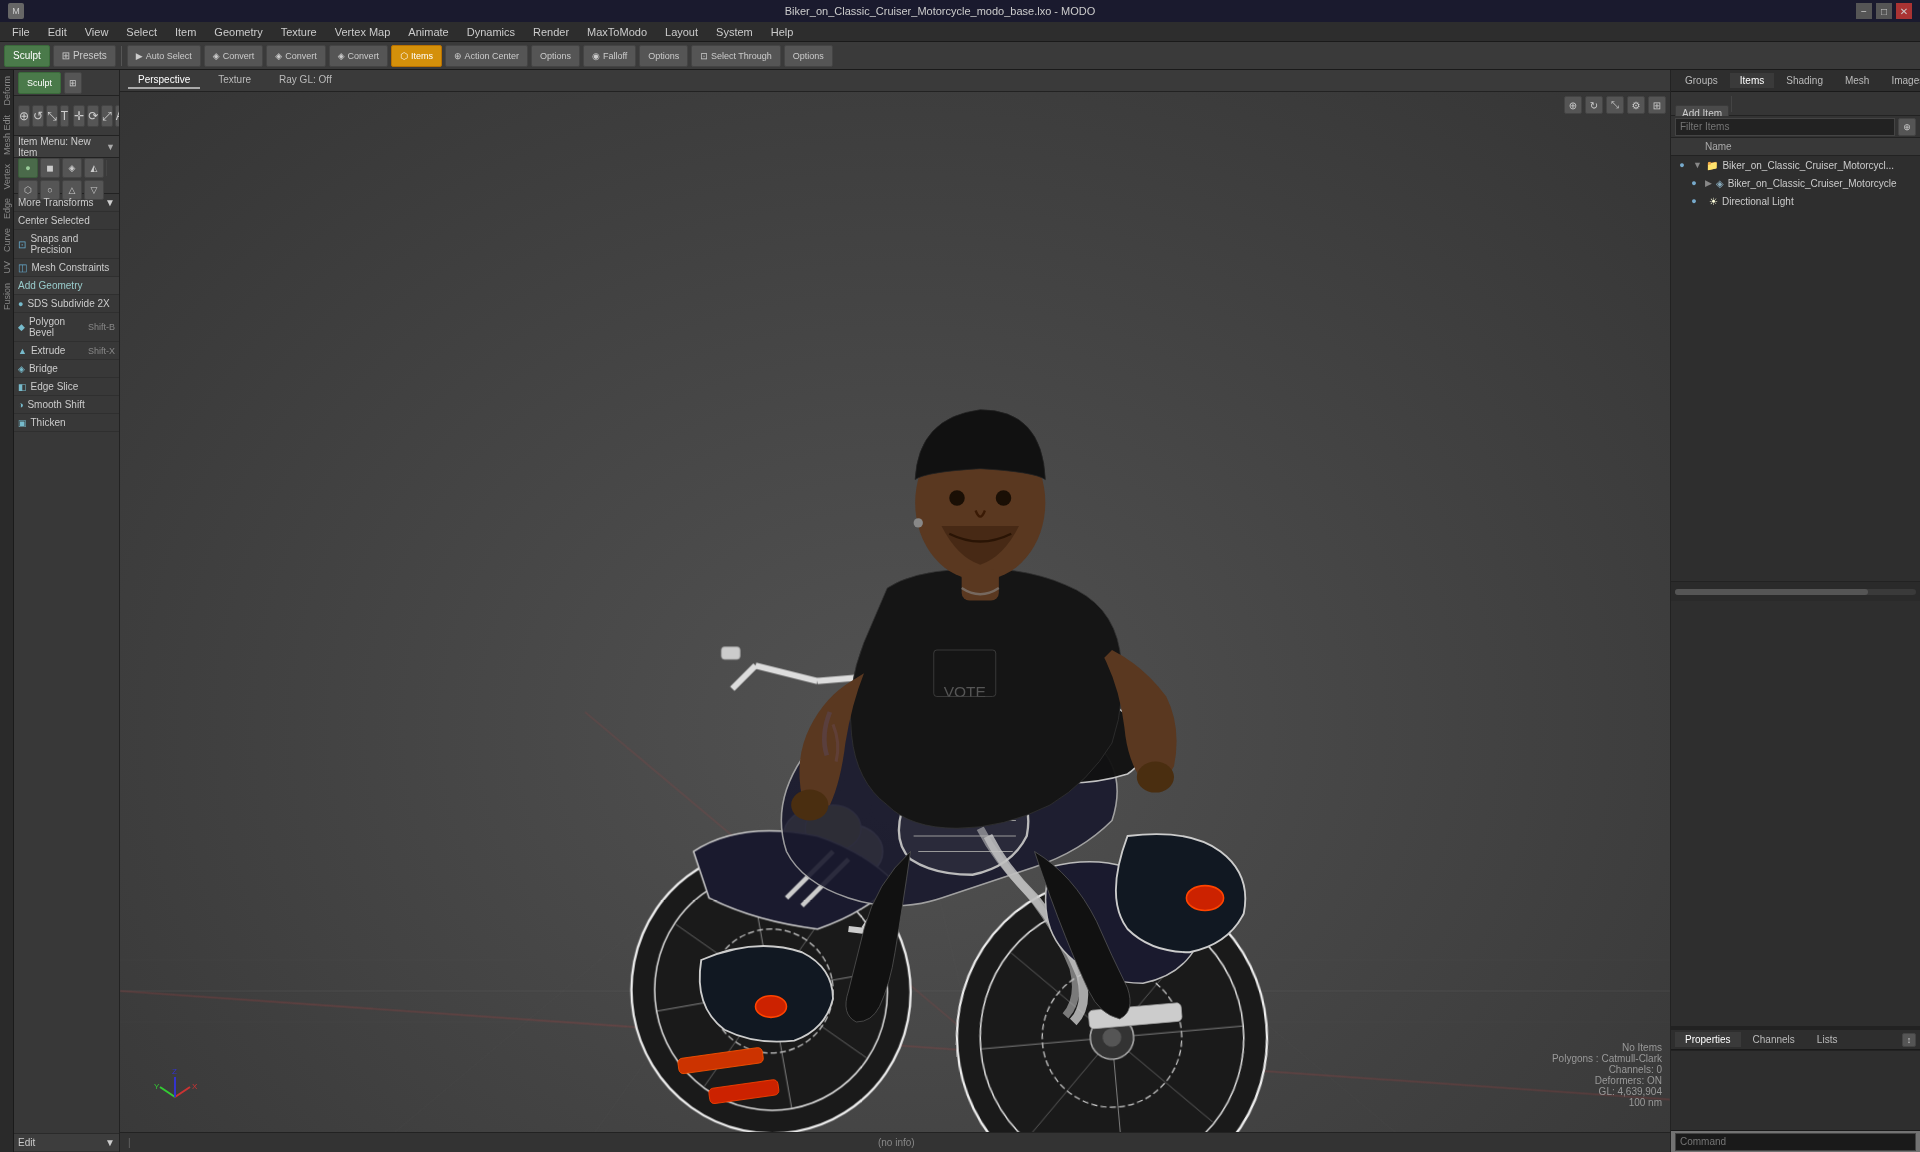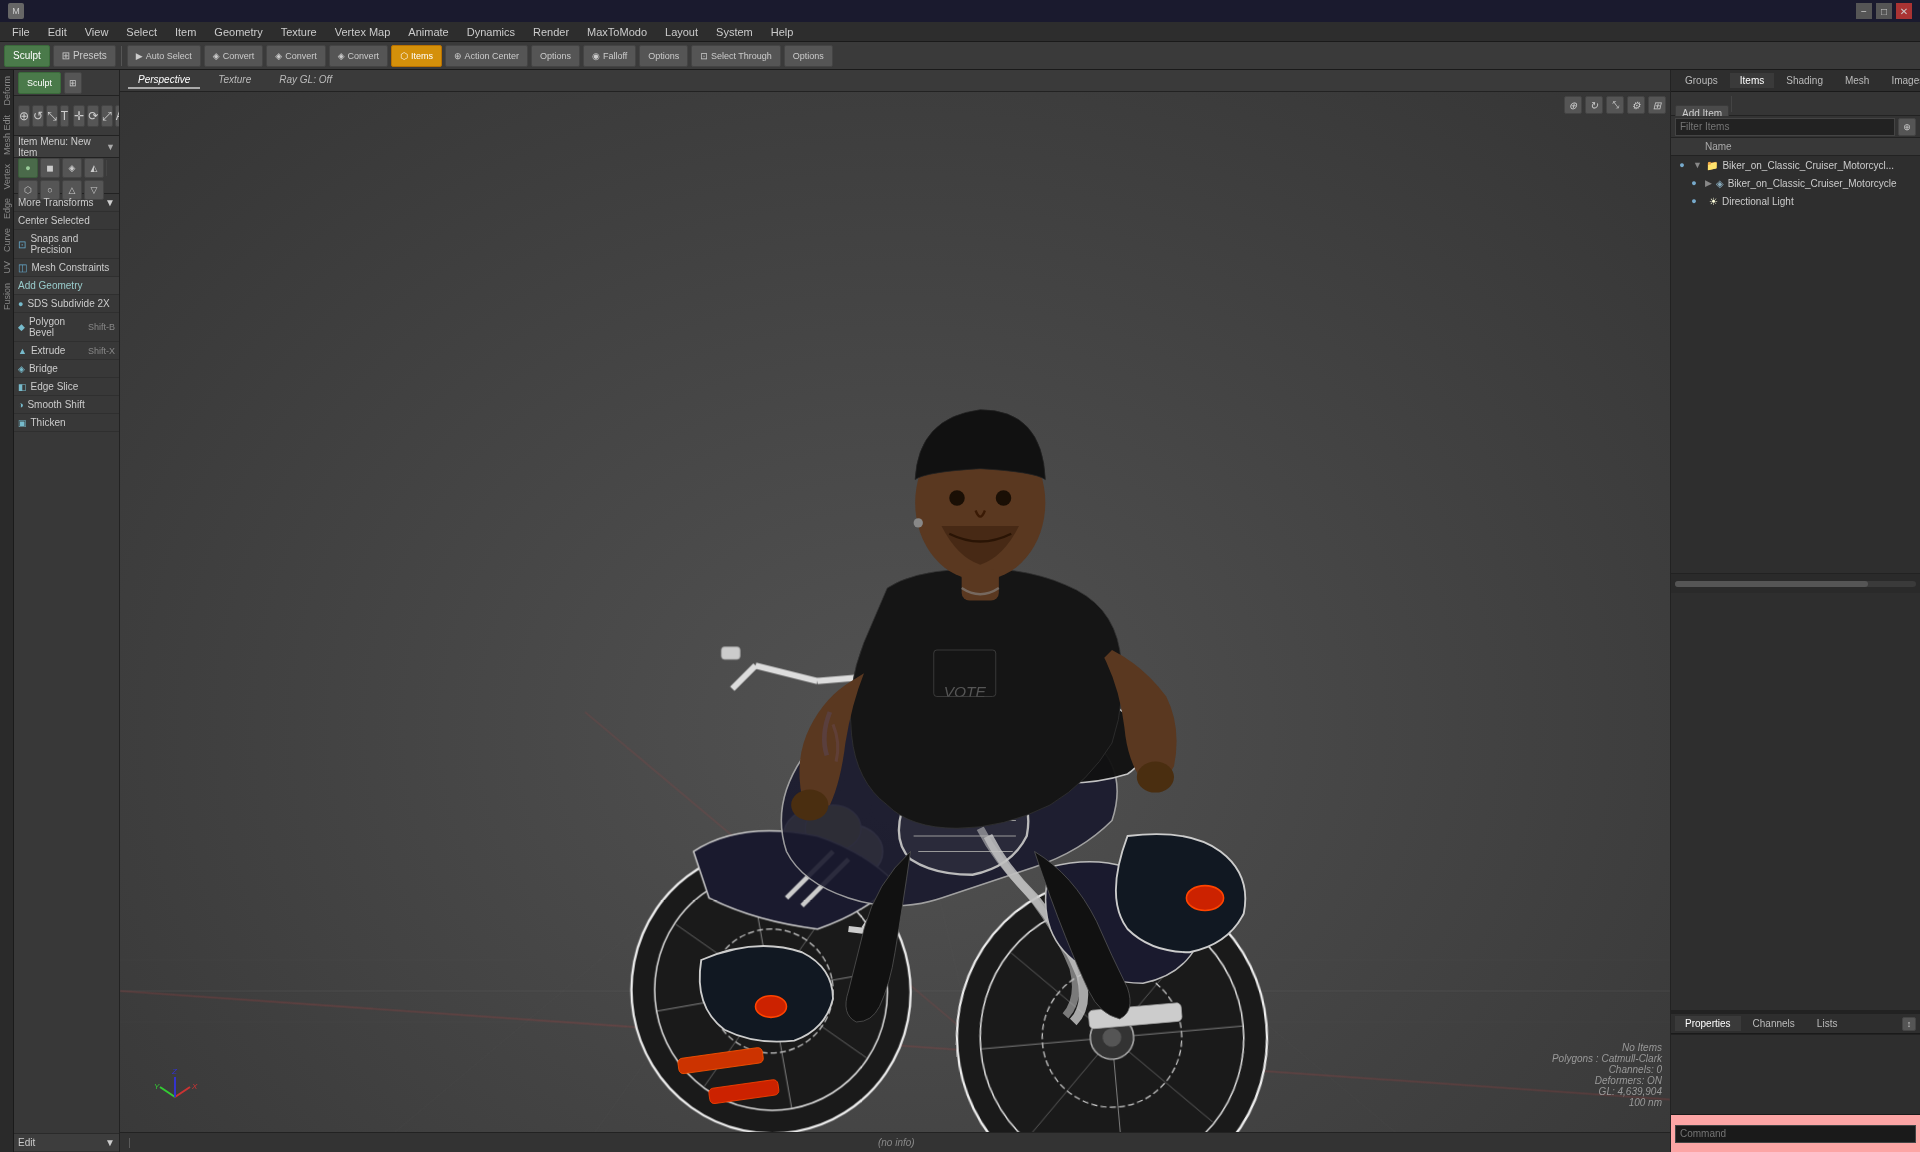--- a/index.html
+++ b/index.html
@@ -96,21 +96,20 @@
       border-bottom: 1px solid #2f2f2f;
     }
 
     
     #viewport-container {
       flex: 1;
       display: flex;
       flex-direction: column;
       position: relative;
       background: #454545;
-      font-style: italic;
     }
 
     #viewport-header {
       height: 22px;
       background: #3a3a3a;
       display: flex;
       align-items: center;
       padding: 0 8px;
       gap: 8px;
       border-bottom: 1px solid #222;
@@ -334,20 +333,21 @@
       color: #ccc;
       font-size: 10px;
       padding: 0 4px;
     }
   </style>
 </head>
 <body>
 
 <div id="titlebar">
   <div style="width:16px;height:16px;background:#666;border-radius:2px;display:flex;align-items:center;justify-content:center;font-size:9px;">M</div>
+  <div class="title">Biker_on_Classic_Cruiser_Motorcycle_modo_base.lxo - MODO</div>
   <div class="win-controls">
     <button class="win-btn">−</button>
     <button class="win-btn">□</button>
     <button class="win-btn" style="background:#aa3333;">✕</button>
   </div>
 </div>
 
 <div id="menubar">
   <span class="menu-item">File</span>
   <span class="menu-item">Edit</span>
@@ -802,18 +802,18 @@
     <div id="properties-tabs">
       <div class="prop-tab active">Properties</div>
       <div class="prop-tab">Channels</div>
       <div class="prop-tab">Lists</div>
       <div style="flex:1;"></div>
       <div class="vp-icon-btn" style="font-size:9px;width:14px;height:14px;">↕</div>
     </div>
 
     <div id="right-bottom" style="height:80px;background:#2e2e2e;"></div>
 
-    <div style="height:38px;background:#fca5a5;border-top:1px solid #1a1a1a;display:flex;align-items:center;padding:8px 4px;">
+    <div style="height:22px;background:#737373;border-top:1px solid #1a1a1a;display:flex;align-items:center;padding:8px 4px;">
       <input type="text" style="flex: 1 1 0%; height: 18px; background: rgb(26, 26, 26); border: 1px solid rgb(68, 68, 68); color: rgb(204, 204, 204); font-size: 10px; padding: 0px 4px;" placeholder="Command">
     </div>
   </div>
 
 </div>
 
 </body></html>

